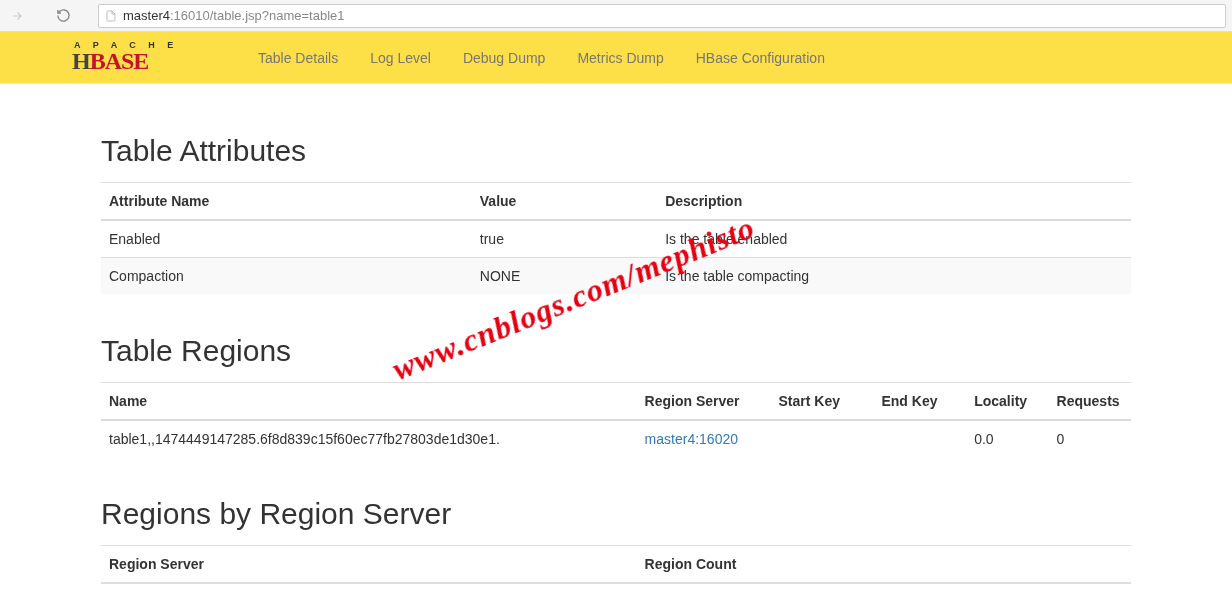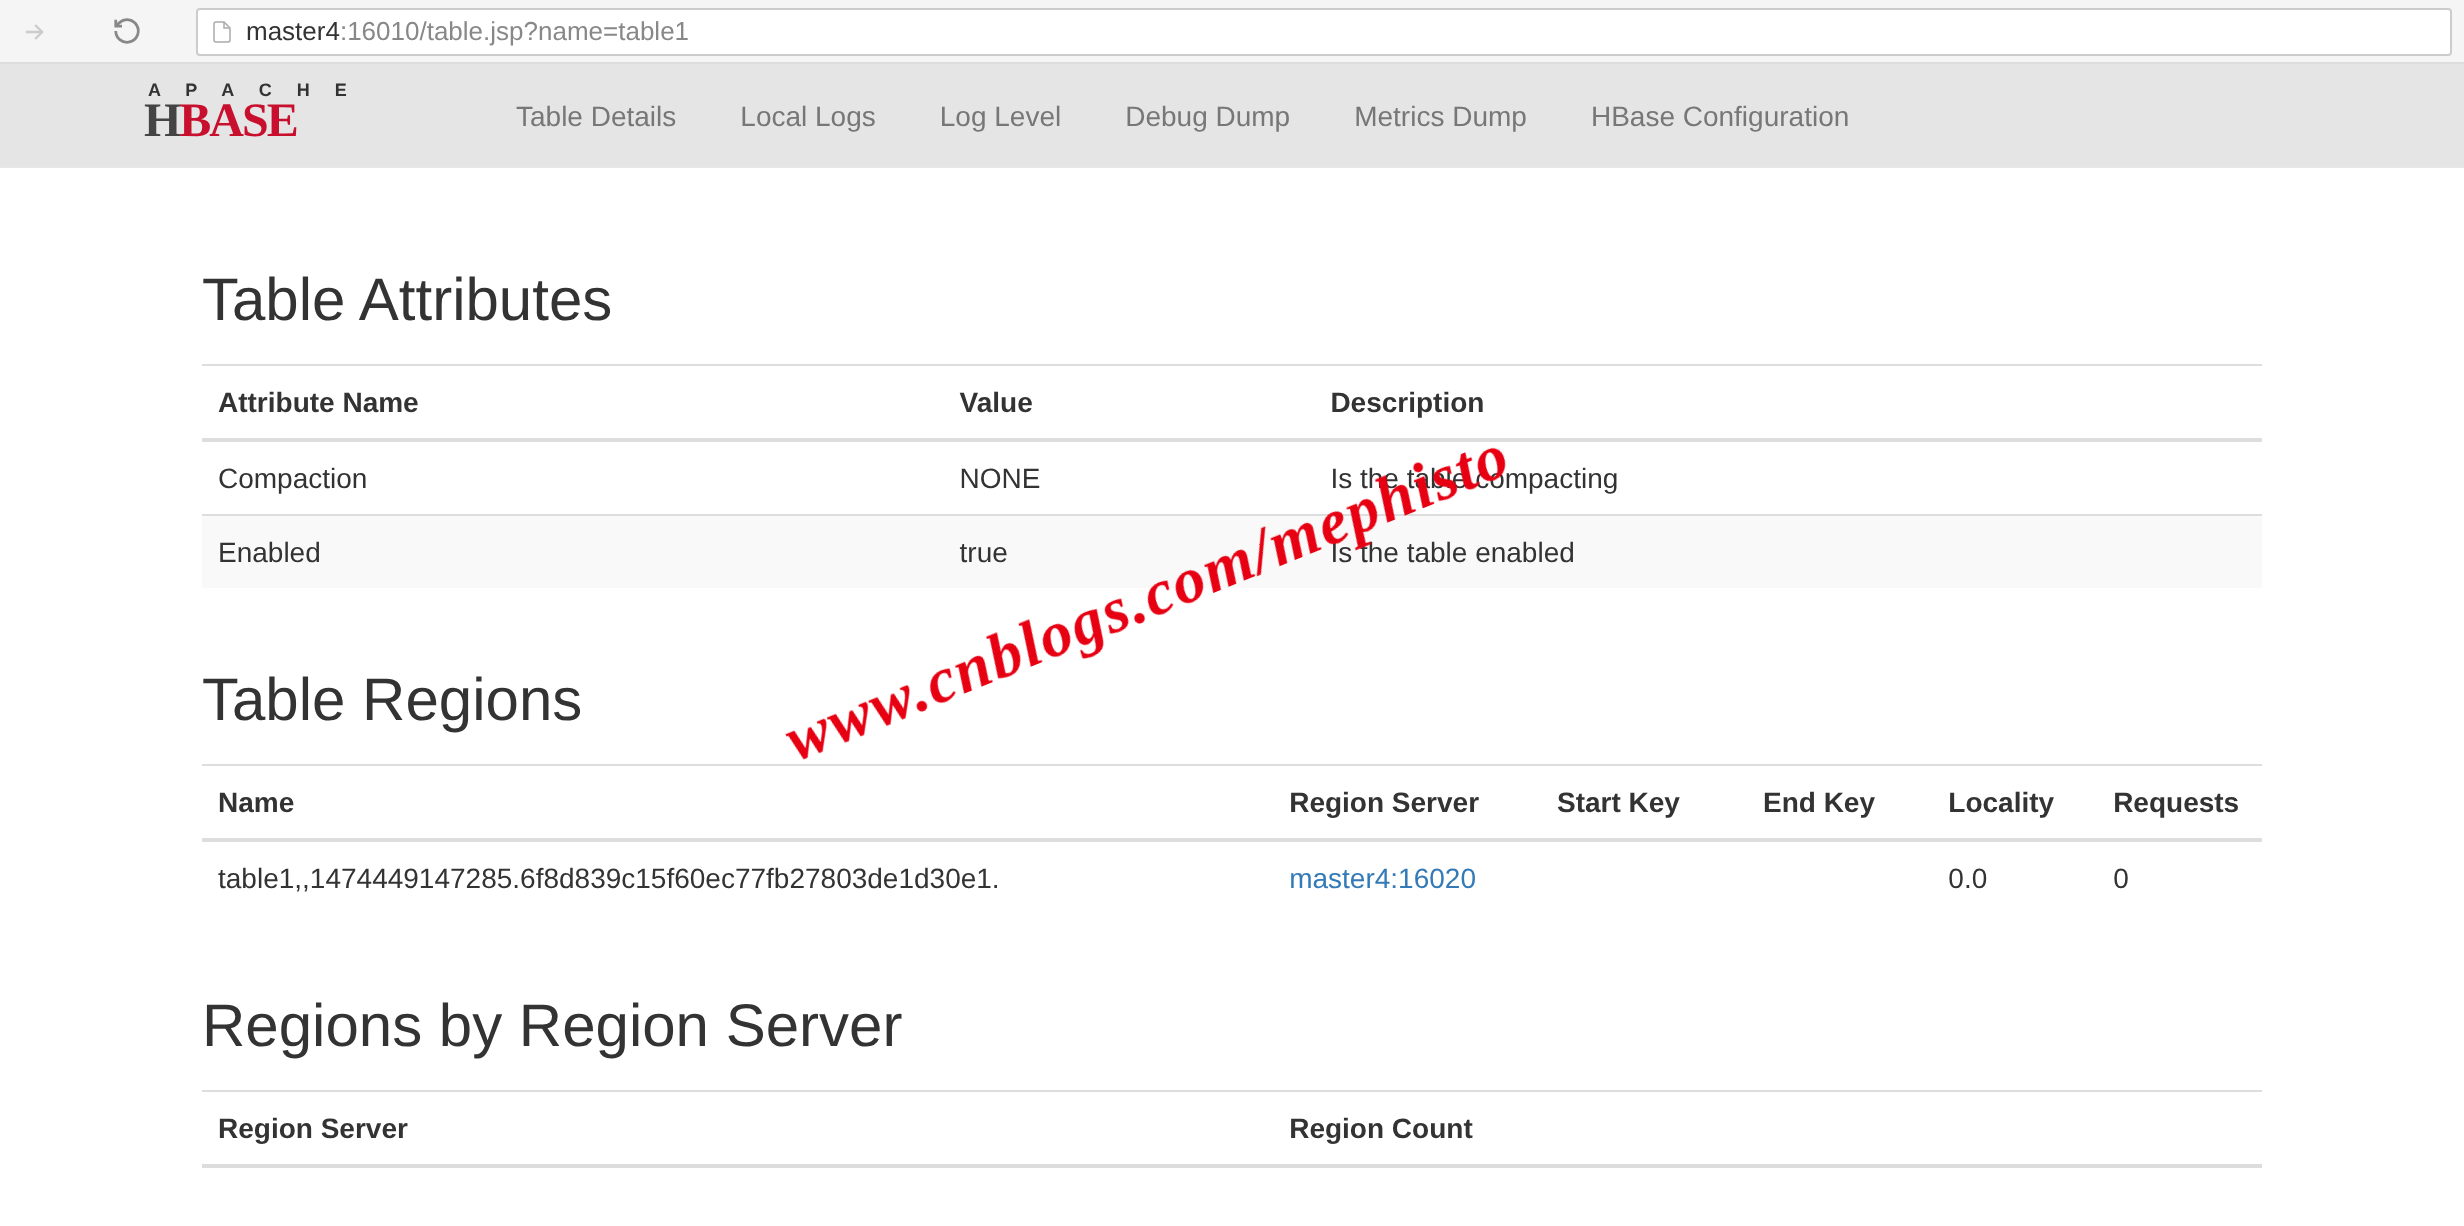--- a/index.html
+++ b/index.html
@@ -7,21 +7,21 @@
     
     .browser-bar { height: 32px; background: #f5f5f5; border-bottom: 1px solid #ddd; display: flex; align-items: center; padding: 0 6px; gap: 24px; }
     .browser-btn { width: 22px; height: 22px; display: flex; align-items: center; justify-content: center; color: #888; cursor: pointer; }
     .browser-btn.forward { color: #ccc; }
     .url-bar { flex: 1; height: 24px; background: #fff; border: 1px solid #ccc; border-radius: 2px; display: flex; align-items: center; padding: 0 6px; gap: 6px; color: #555; font-size: 13px; }
     .url-icon { color: #aaa; }
     .url-text { color: #555; }
     .url-text .host { color: #333; }
     .url-text .port-path { color: #888; }
     
-    .navbar { background: #e5e5e5; border-bottom: 1px solid #e7e7e7; height: 52px; display: flex; align-items: center; padding: 0 60px 0 72px; gap: 0; }
+    .navbar { background: #fde047; border-bottom: 1px solid #e7e7e7; height: 52px; display: flex; align-items: center; padding: 0 60px 0 72px; gap: 0; }
     .logo { width: 150px; margin-right: 20px; }
     .logo-top { font-size: 9px; letter-spacing: 5px; color: #333; font-weight: bold; margin-bottom: -2px; margin-left: 2px; }
     .logo-main { font-family: Liberation Serif, serif; font-weight: 900; font-size: 24px; letter-spacing: -1px; }
     .logo-h { color: #444; }
     .logo-base { color: #c8102e; }
     .nav-item { padding: 0 16px; color: #777; cursor: pointer; font-size: 14px; height: 52px; display: flex; align-items: center; }
     
     .container { max-width: 1150px; margin: 0 auto; padding: 0 60px; }
     
     h2 { font-size: 30px; font-weight: 400; color: #333; margin-top: 40px; margin-bottom: 14px; }
@@ -67,48 +67,47 @@
 </div>
 
 <div class="navbar">
   <div class="logo">
     <div class="logo-top">A P A C H E</div>
     <div class="logo-main">
       <span class="logo-h">H</span><span class="logo-base">BASE</span>
     </div>
   </div>
   <div class="nav-item">Table Details</div>
-  <div class="nav-item">Local Logs</div>
   <div class="nav-item">Log Level</div>
   <div class="nav-item">Debug Dump</div>
   <div class="nav-item">Metrics Dump</div>
   <div class="nav-item">HBase Configuration</div>
 </div>
 
 <div class="container">
 
   <h2 class="first">Table Attributes</h2>
   <table>
     <thead>
       <tr>
         <th style="width:36%">Attribute Name</th>
         <th style="width:18%">Value</th>
         <th>Description</th>
       </tr>
     </thead>
     <tbody>
       <tr>
+        <td>Enabled</td>
+        <td>true</td>
+        <td>Is the table enabled</td>
+      </tr>
+      <tr>
         <td>Compaction</td>
         <td>NONE</td>
         <td>Is the table compacting</td>
-      </tr>
-      <tr>
-        <td>Enabled</td>
-        <td>true</td>
-        <td>Is the table enabled</td>
       </tr>
     </tbody>
   </table>
 
   <h2>Table Regions</h2>
   <table>
     <thead>
       <tr>
         <th style="width:52%">Name</th>
         <th style="width:13%">Region Server</th>

